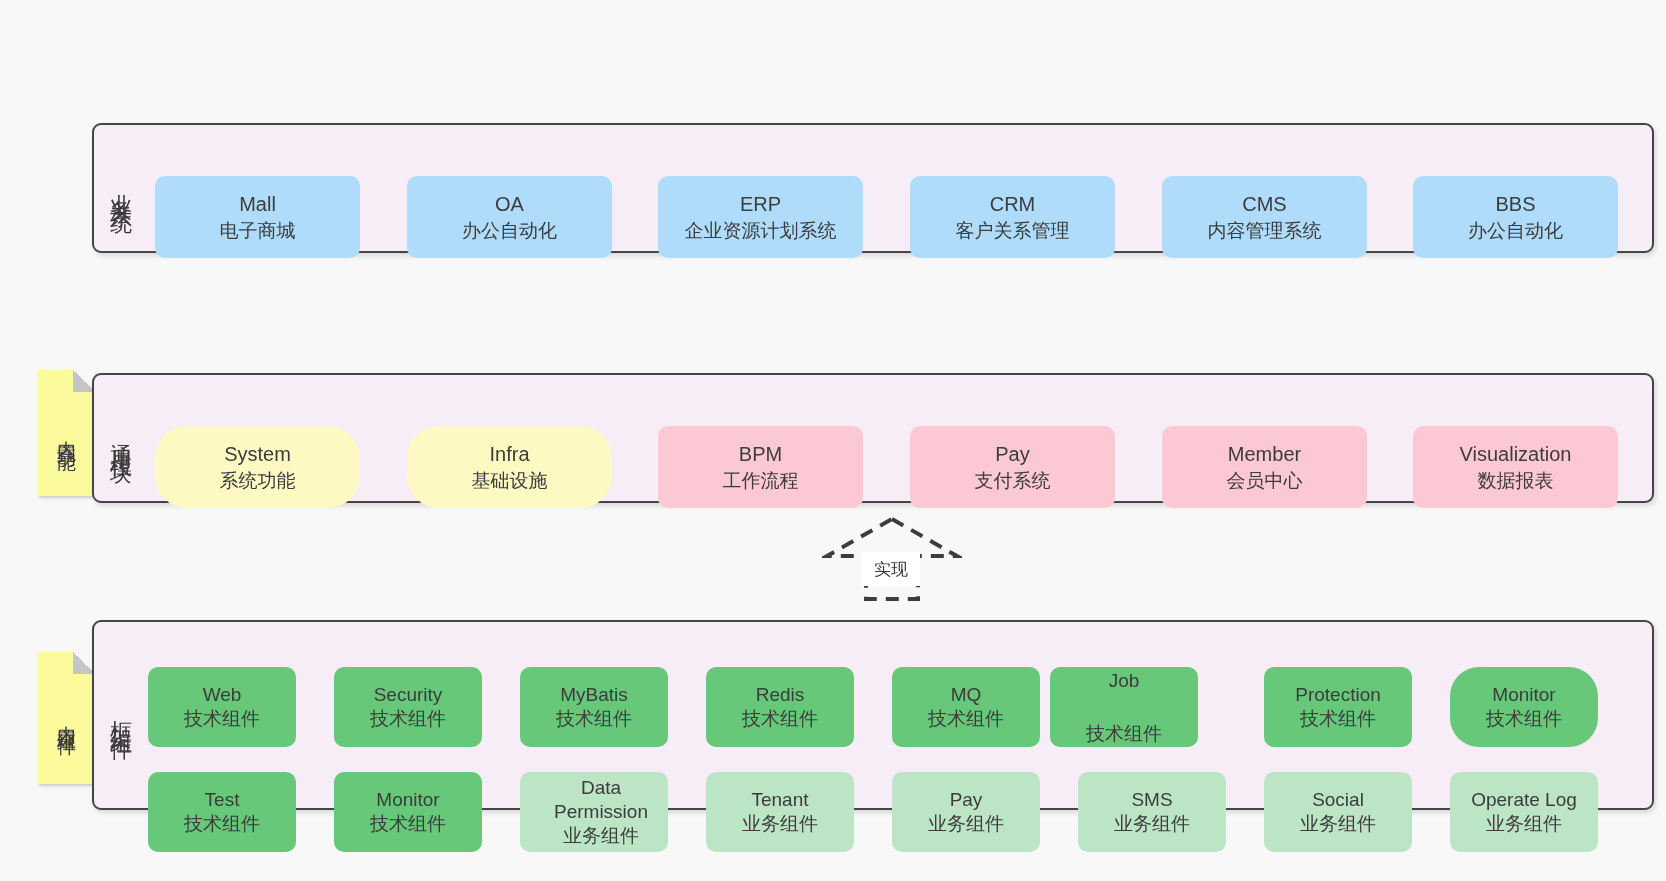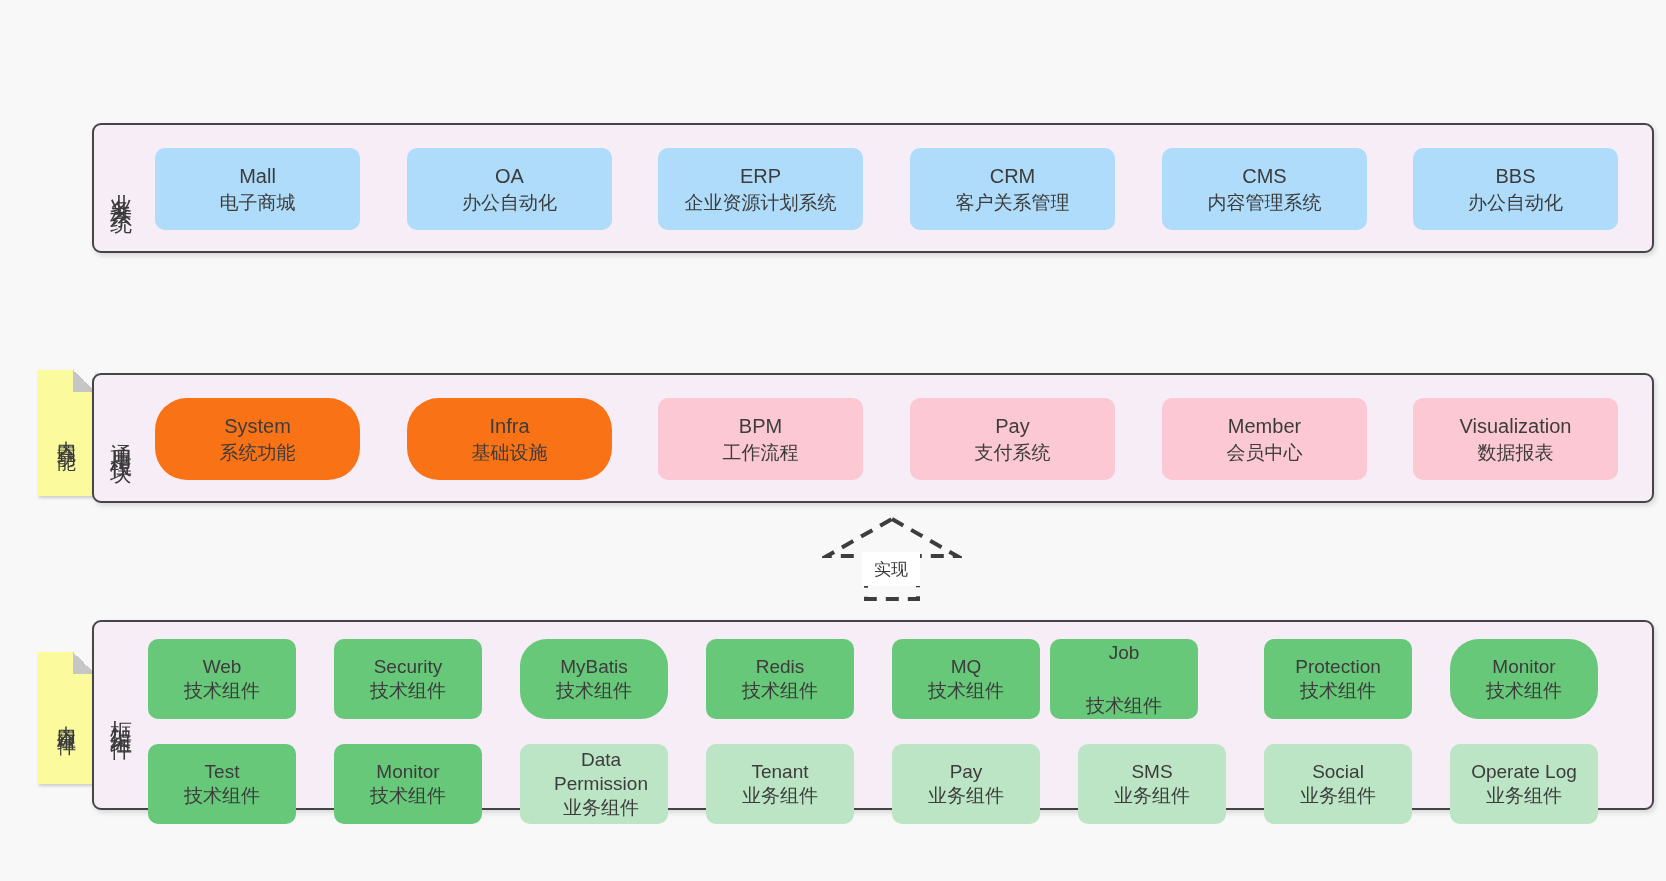--- a/index.html
+++ b/index.html
@@ -12,29 +12,29 @@
     background:#f7edf6;border:2px solid #454545;border-radius:9px;
     box-shadow:2px 3px 5px rgba(0,0,0,0.12);box-sizing:border-box;
   }
   .band-label{
     position:absolute;left:12px;top:50%;transform:translateY(-50%);
     writing-mode:vertical-rl;font-size:22px;letter-spacing:6px;color:#3a3a3a;white-space:nowrap;
   }
   .box{
     position:absolute;width:205px;height:82px;border-radius:10px;
     display:flex;flex-direction:column;align-items:center;justify-content:center;
-    text-align:center;padding:0 6px;box-sizing:border-box;
+    text-align:center;padding:0 6px;box-sizing:border-box;margin-top:28px;
   }
   .box-en{font-size:20px;line-height:27px;}
   .box-zh{font-size:19px;line-height:26px;}
   .b3 .box{width:148px;height:80px;}
   .b3 .box-en{font-size:19px;line-height:24px;}
   .b3 .box-zh{font-size:19px;line-height:24px;}
   .v-blue{background:#aedcfa;}
-  .v-red{background:#f97316;border-radius:32px;}
+  .v-red{background:#fef9c3;border-radius:32px;}
   .v-pink{background:#fcc8d3;}
   .v-green{background:#66c878;}
   .v-lgreen{background:#bce5c5;}
   .sticky{
     position:absolute;left:38px;width:57px;background:#fbfb9d;
     display:flex;align-items:center;justify-content:center;
     box-shadow:1px 2px 3px rgba(0,0,0,0.18);
   }
   .sticky-fold{
     position:absolute;top:0;right:0;width:22px;height:22px;
@@ -133,21 +133,21 @@
     <div class="band-label">框架组件</div>
 
     <div class="box v-green" style="left:54px;top:17px;">
       <div class="box-en">Web</div>
       <div class="box-zh">技术组件</div>
     </div>
     <div class="box v-green" style="left:240px;top:17px;">
       <div class="box-en">Security</div>
       <div class="box-zh">技术组件</div>
     </div>
-    <div class="box v-green" style="left:426px;top:17px;border-radius:27px;">
+    <div class="box v-green" style="left:426px;top:17px;">
       <div class="box-en">MyBatis</div>
       <div class="box-zh">技术组件</div>
     </div>
     <div class="box v-green" style="left:612px;top:17px;">
       <div class="box-en">Redis</div>
       <div class="box-zh">技术组件</div>
     </div>
     <div class="box v-green" style="left:798px;top:17px;">
       <div class="box-en">MQ</div>
       <div class="box-zh">技术组件</div>

